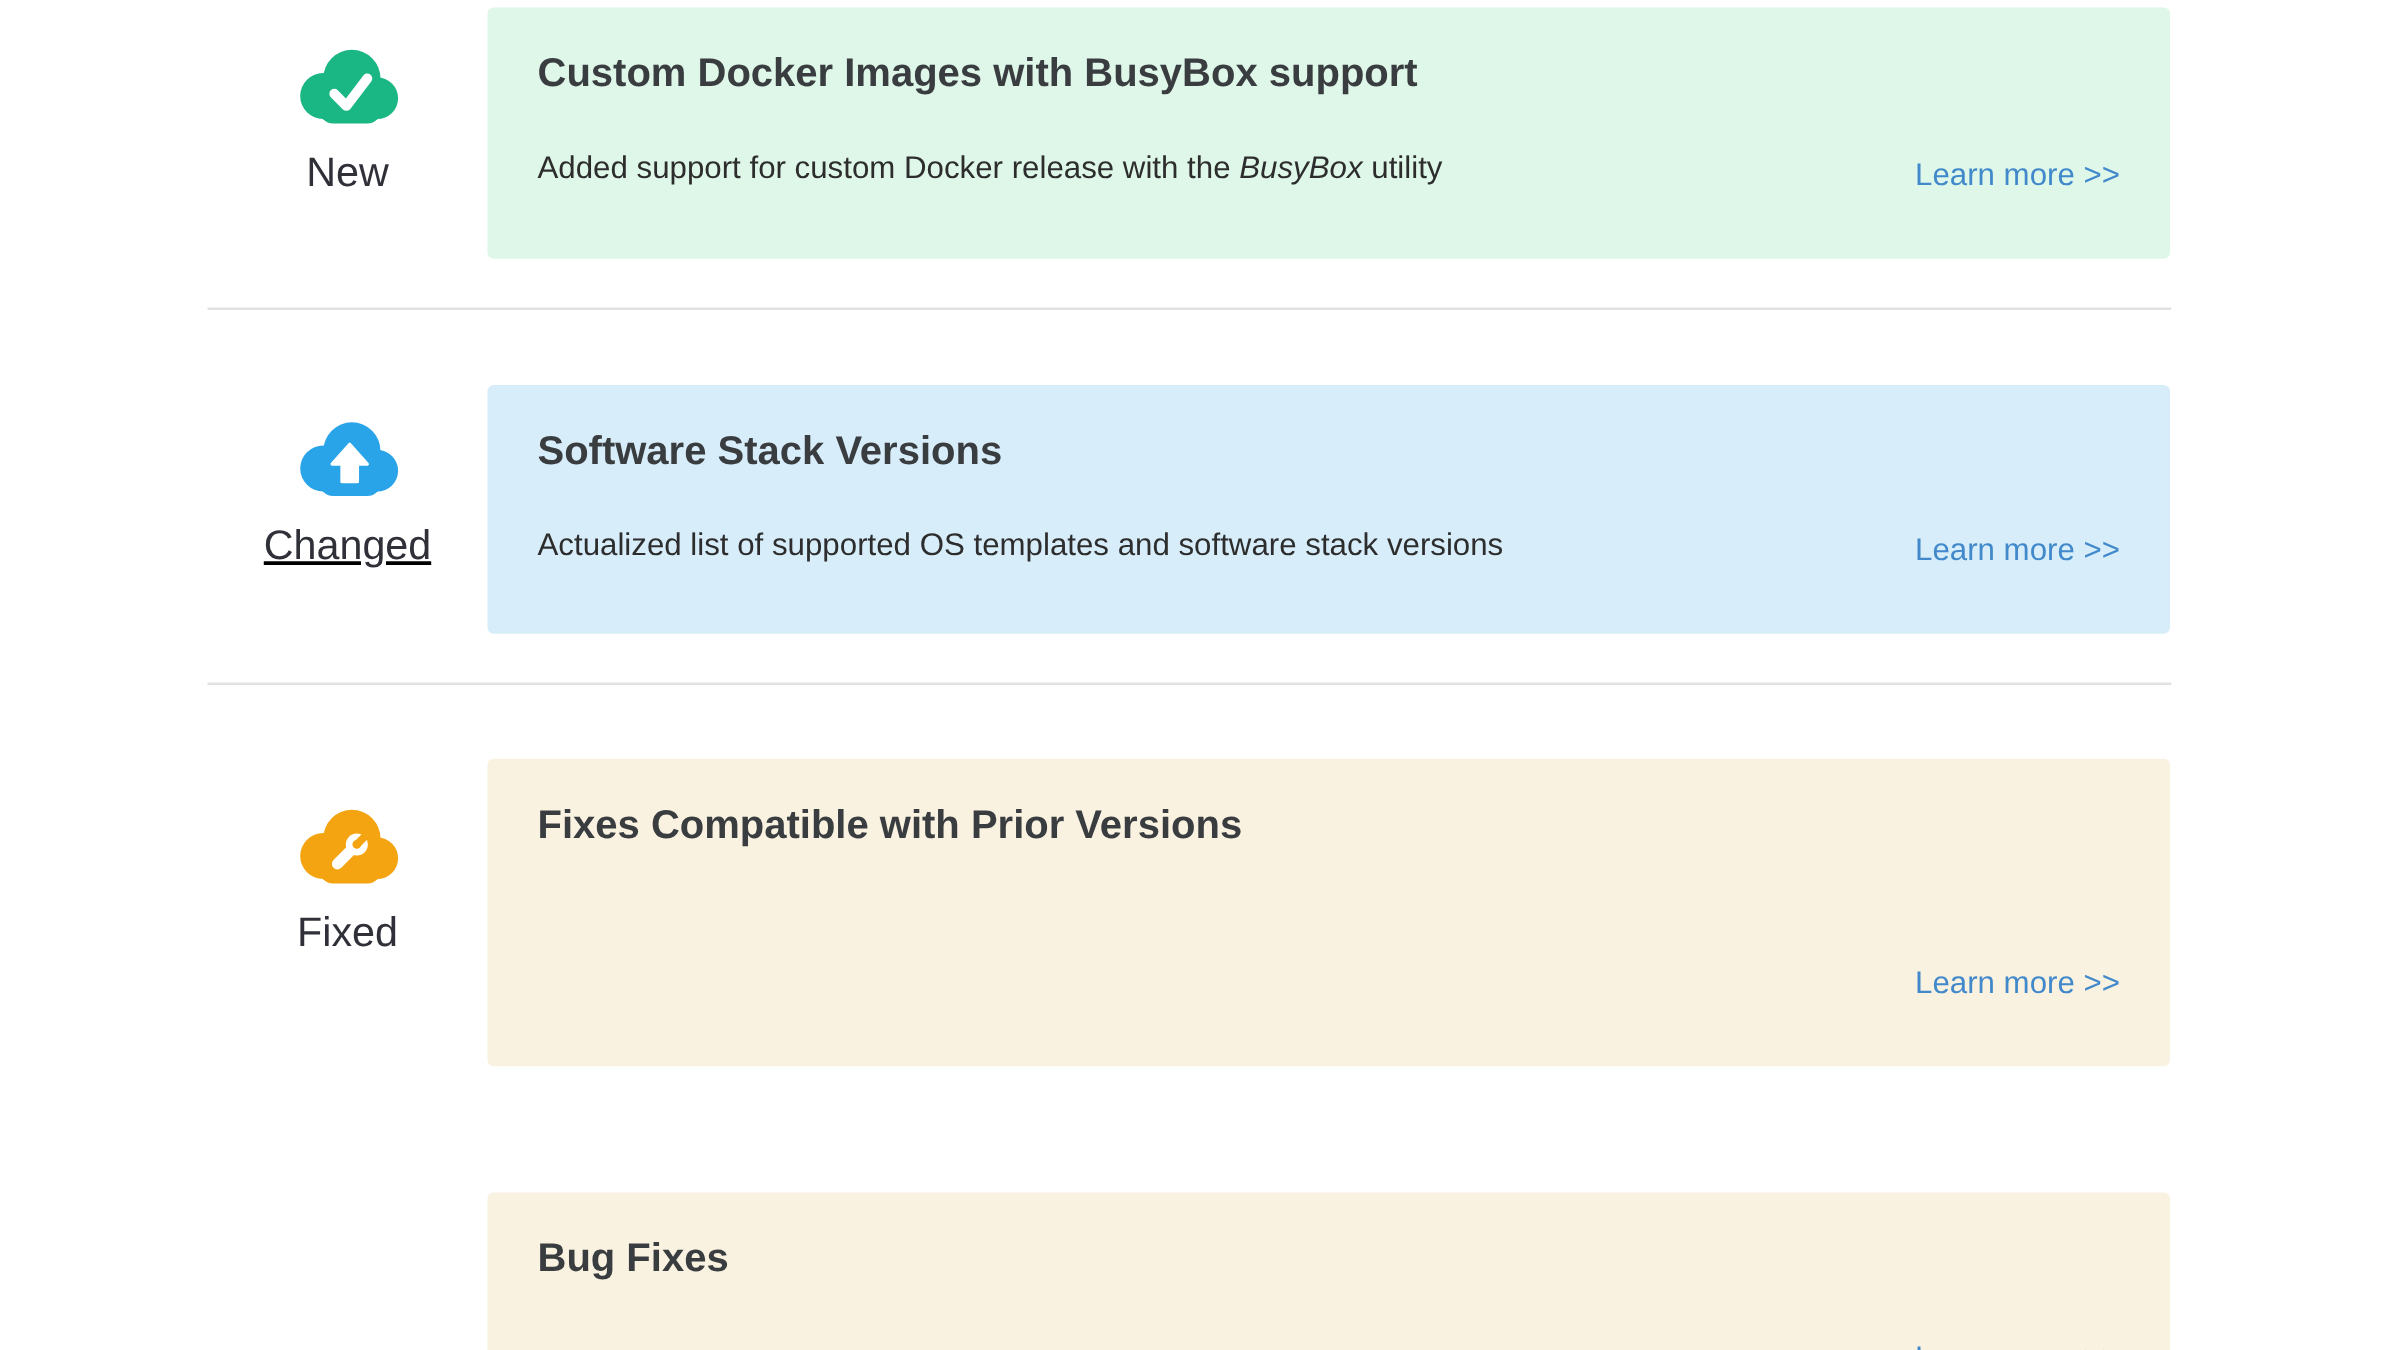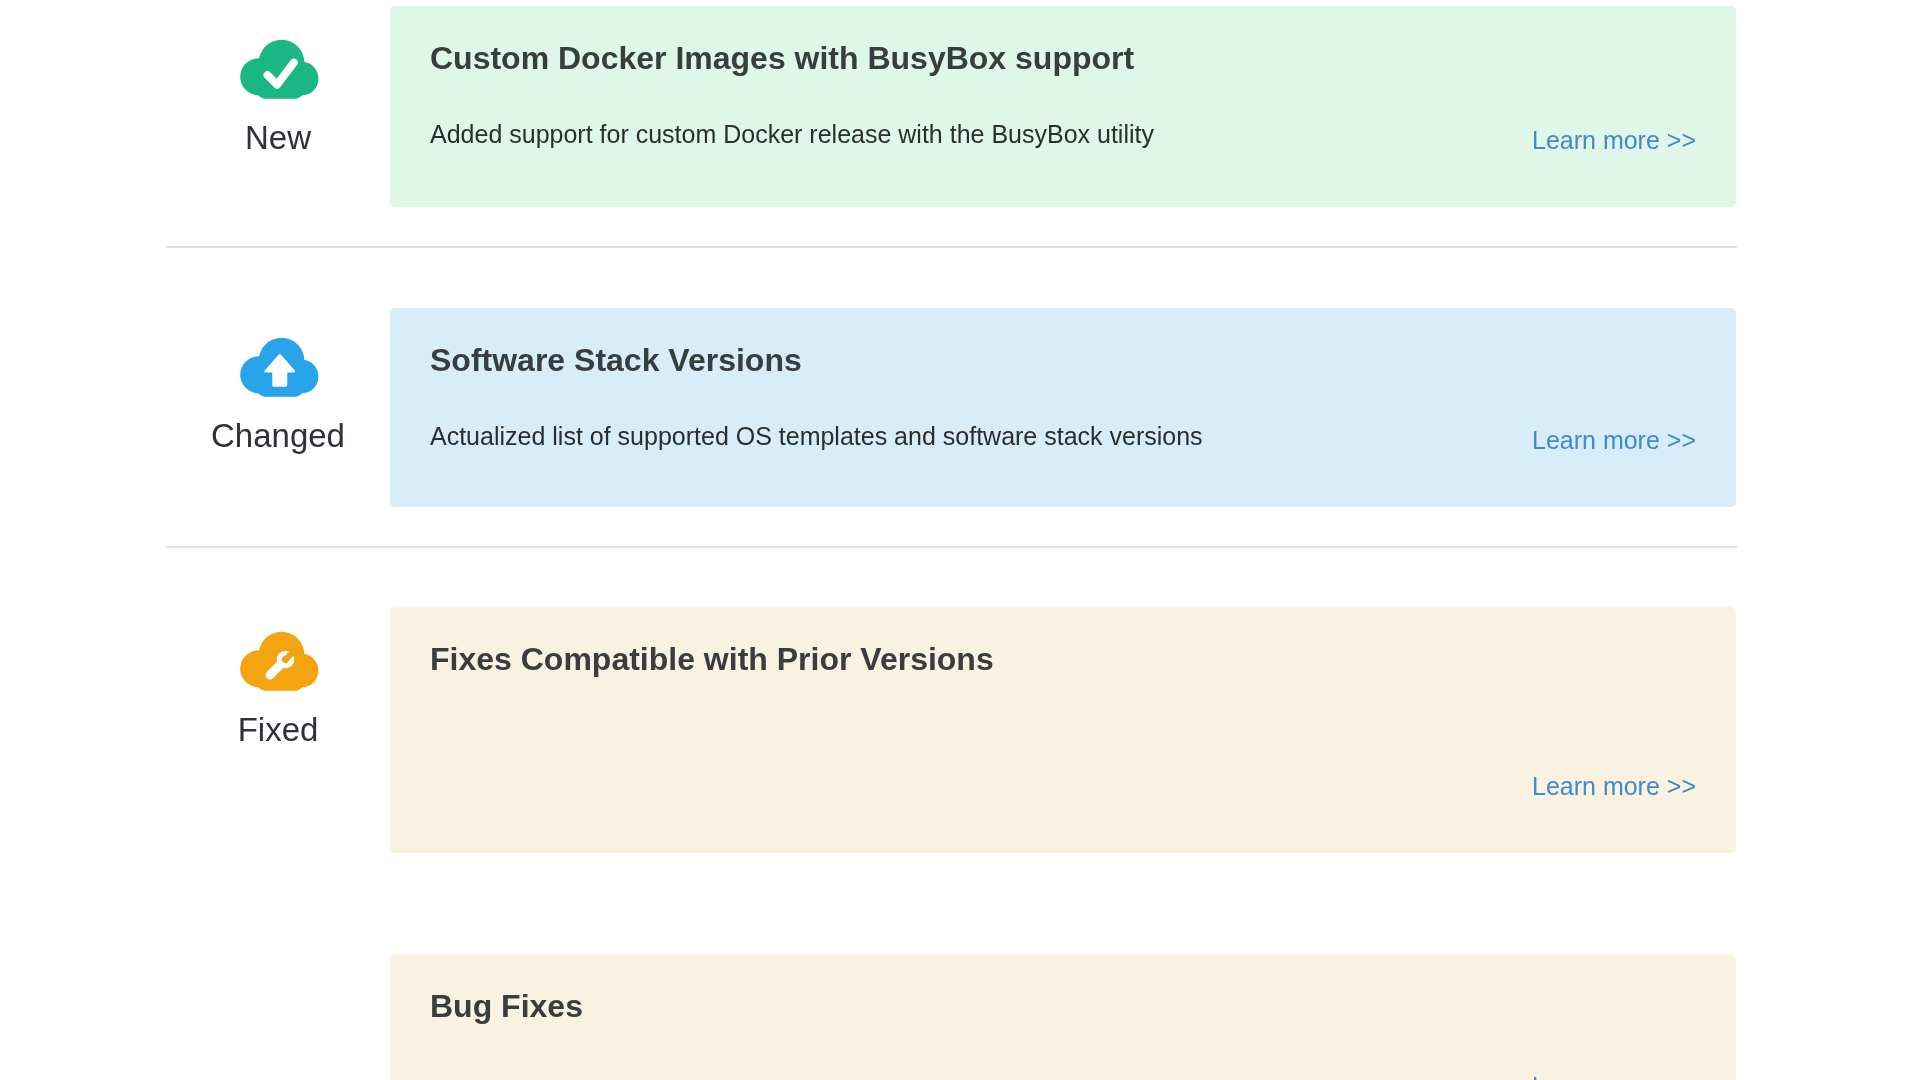--- a/index.html
+++ b/index.html
@@ -42,21 +42,21 @@
     color:#3a3d40;
     line-height:36px;
   }
   .card-desc{
     margin-top:34px;
     font-size:25px;
     color:#2d2d2d;
     line-height:48px;
     max-width:1266px;
   }
-  .card-desc .it{}
+  .card-desc .it{font-style:italic;}
   .learn-more{
     position:absolute;
     right:40px;bottom:52px;
     font-size:25px;
     line-height:30px;
     color:var(--link,#4189ca);
     text-decoration:none;
     white-space:nowrap;
     cursor:pointer;
     text-align:center;
@@ -92,40 +92,40 @@
   </div>
 
   <div class="card card-new">
     <div class="card-title">Custom Docker Images with BusyBox support</div>
     <div class="card-desc"><span>Added support for custom Docker release with the </span><span class="it">BusyBox</span><span> utility</span></div>
     <a class="learn-more">Learn more &gt;&gt;</a>
   </div>
 
   <div class="divider divider-1"></div>
 
-  <div class="icon-block" style="top:334px;">
+  <div class="icon-block" style="top:334px;text-decoration:underline;">
     <svg width="88" height="64" viewBox="0 0 100 72">
       <circle class="fill-changed" cx="28" cy="46" r="21"></circle>
       <circle class="fill-changed" cx="54" cy="30" r="26"></circle>
       <circle class="fill-changed" cx="77" cy="48" r="19"></circle>
       <rect class="fill-changed" x="24" y="44" width="57" height="27" rx="13"></rect>
       <path class="fill-white" d="M52 24 L68 42 L59 42 L59 58 L45 58 L45 42 L36 42 Z" stroke="#ffffff" stroke-width="3" stroke-linejoin="round"></path>
     </svg>
     <div class="section-label">Changed</div>
   </div>
 
   <div class="card card-changed">
     <div class="card-title">Software Stack Versions</div>
     <div class="card-desc">Actualized list of supported OS templates and software stack versions</div>
     <a class="learn-more">Learn more &gt;&gt;</a>
   </div>
 
   <div class="divider divider-2"></div>
 
-  <div class="icon-block" style="top:628px;text-align:center;">
+  <div class="icon-block" style="top:644px;text-align:center;">
     <svg width="88" height="64" viewBox="0 0 100 72">
       <circle class="fill-fixed" cx="28" cy="46" r="21"></circle>
       <circle class="fill-fixed" cx="54" cy="30" r="26"></circle>
       <circle class="fill-fixed" cx="77" cy="48" r="19"></circle>
       <rect class="fill-fixed" x="24" y="44" width="57" height="27" rx="13"></rect>
       <g transform="translate(50,44) rotate(45)">
         <rect class="fill-white" x="-5" y="-8" width="10" height="26" rx="5"></rect>
         <circle class="fill-white" cx="0" cy="-12" r="10"></circle>
         <circle class="fill-fixed" cx="0" cy="-12" r="4"></circle>
         <rect class="fill-fixed" x="-3.5" y="-27" width="7" height="13"></rect>

